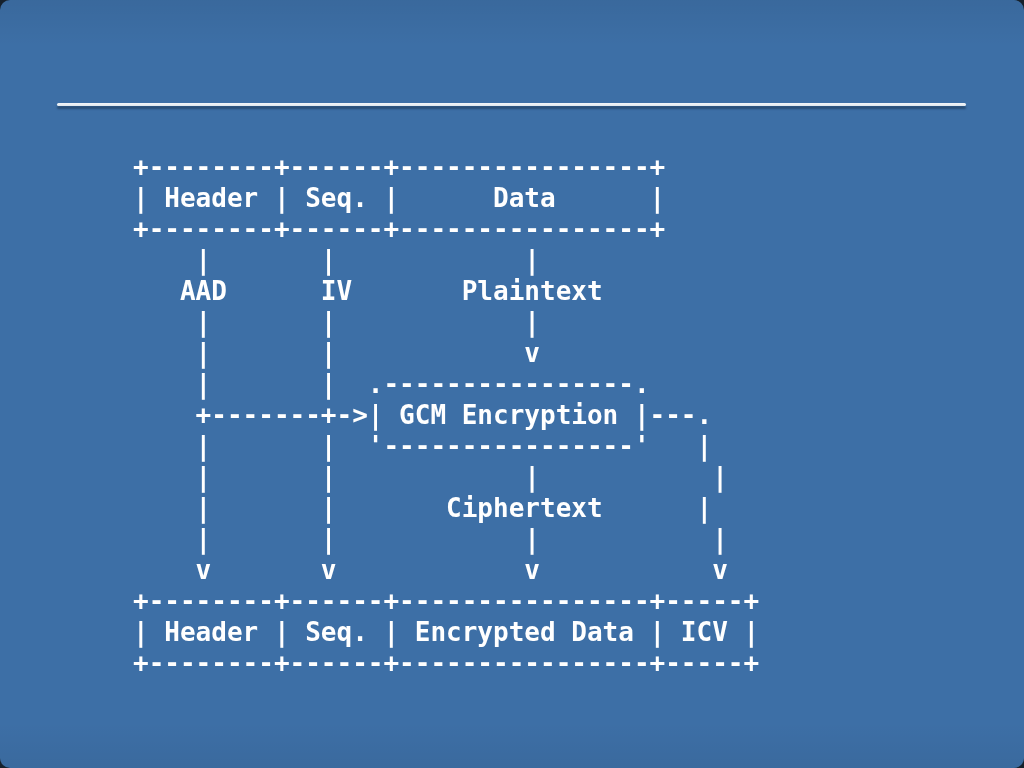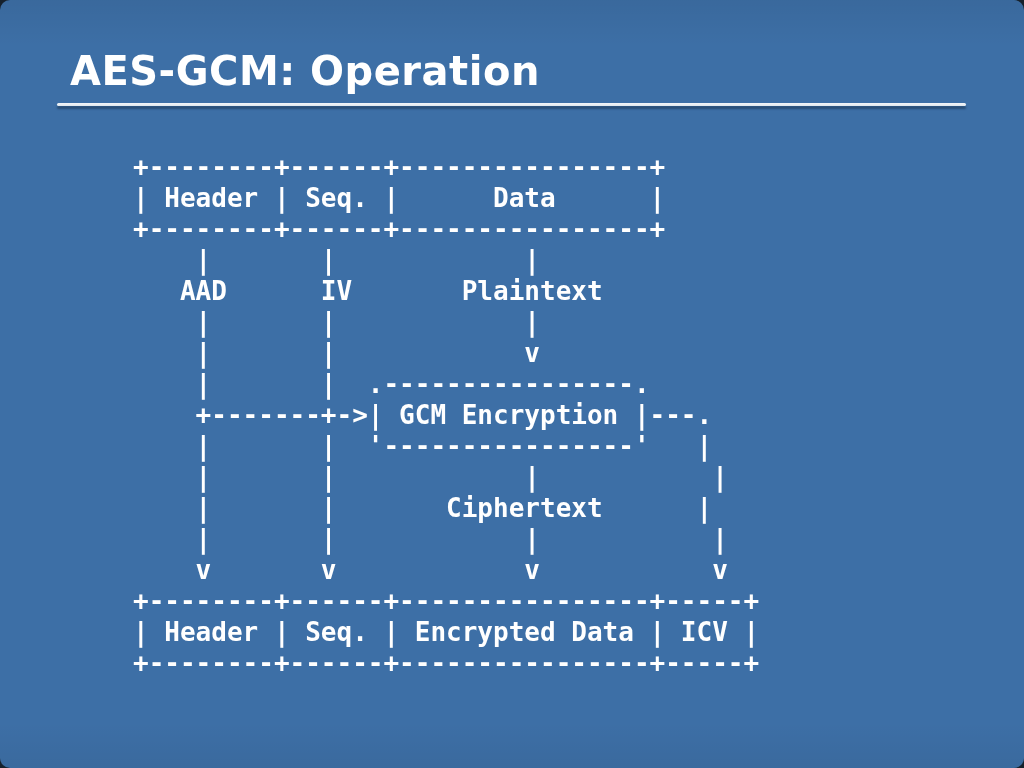--- a/index.html
+++ b/index.html
@@ -50,21 +50,20 @@
     line-height: 31px;
     font-weight: bold;
     color: var(--text-color, #ffffff);
     white-space: pre;
   }
 </style>
 </head>
 <body>
 
 <div class="slide">
-  <h1 class="slide-title">AES-GCM: Operation</h1>
   <div class="title-rule"></div>
   <pre class="ascii-diagram">+--------+------+----------------+
 | Header | Seq. |      Data      |
 +--------+------+----------------+
     |       |            |
    AAD      IV       Plaintext
     |       |            |
     |       |            v
     |       |  .----------------.
     +-------+-&gt;| GCM Encryption |---.

